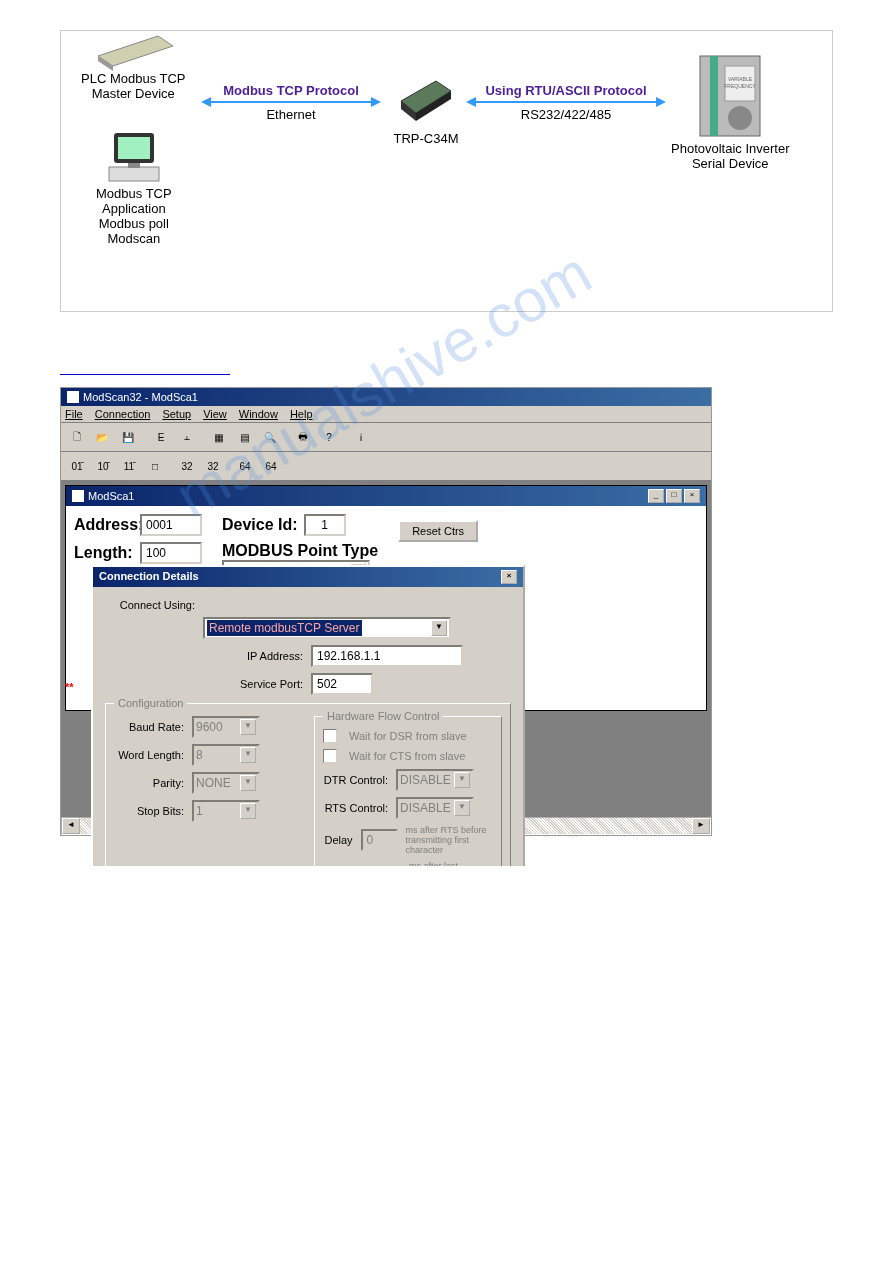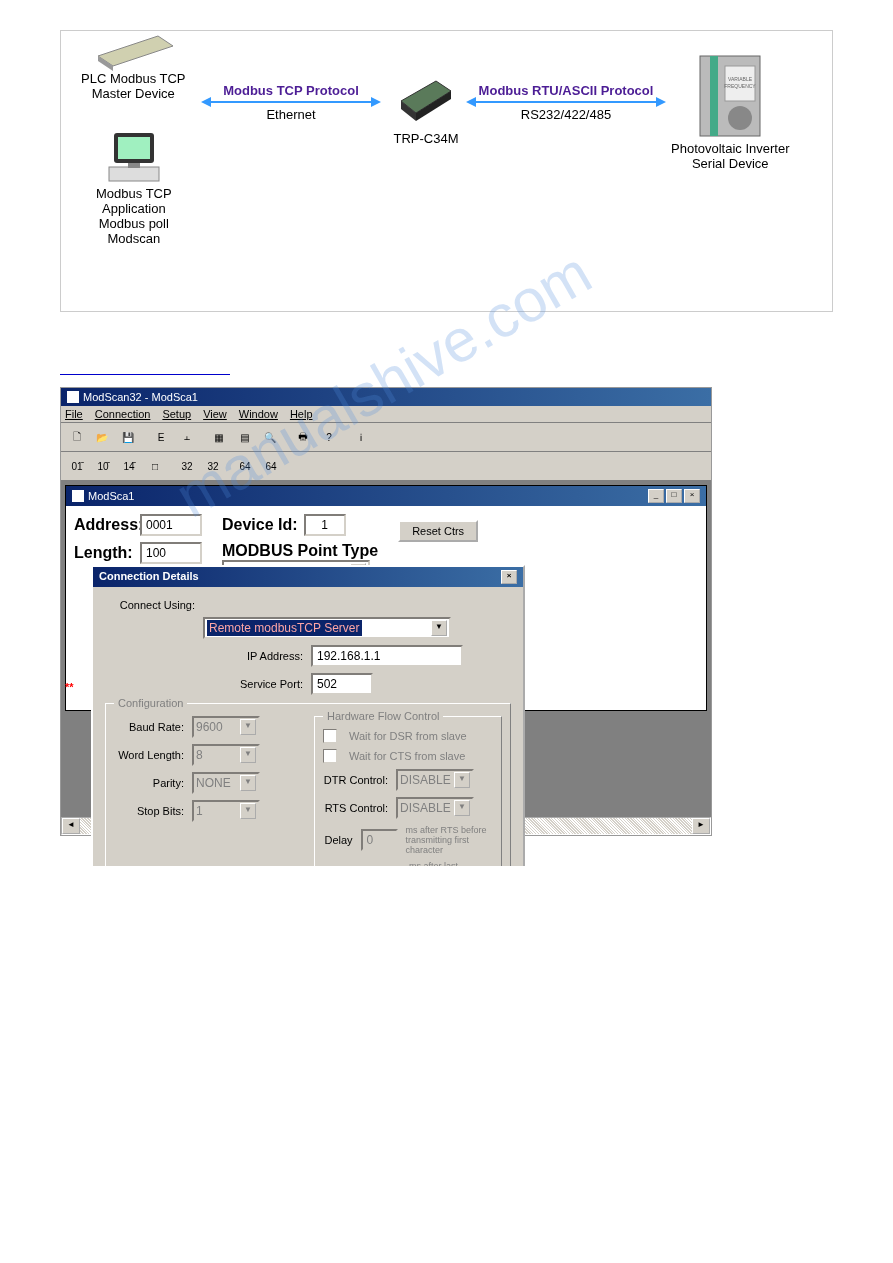--- a/index.html
+++ b/index.html
@@ -91,21 +91,21 @@
  <div class="dbox" style="left:330px;top:40px">
   <svg width="70" height="60">
           <polygon points="10,30 45,10 60,20 25,42" fill="#5a7a5a" stroke="#333"></polygon>
           <polygon points="10,30 25,42 25,50 10,38" fill="#333"></polygon>
           <polygon points="25,42 60,20 60,28 25,50" fill="#222"></polygon>
         </svg>
   <div>TRP-C34M</div>
  </div>
  <div class="arrow" style="left:410px;top:70px;width:190px">
   <div class="arrow-line arrow-left arrow-right" style="width:100%">
-   <div class="arrow-lbl top">Modbus RTU/ASCII Protocol</div>
+   <div class="arrow-lbl top">Using RTU/ASCII Protocol</div>
    <div class="arrow-lbl bot">RS232/422/485</div>
   </div>
  </div>
  <div class="dbox" style="left:610px;top:20px">
   <svg width="70" height="90">
           <rect x="5" y="5" width="60" height="80" fill="#bbb" stroke="#666"></rect>
           <rect x="15" y="5" width="8" height="80" fill="#4a8"></rect>
           <rect x="30" y="15" width="30" height="35" fill="#eee" stroke="#999"></rect>
           <text x="45" y="30" font-size="5" text-anchor="middle" fill="#666">VARIABLE</text>
           <text x="45" y="37" font-size="5" text-anchor="middle" fill="#666">FREQUENCY</text>
@@ -144,21 +144,21 @@
   <div class="tbtn">🔍</div>
   <div class="tsep"></div>
   <div class="tbtn">🖶</div>
   <div class="tbtn">?</div>
   <div class="tsep"></div>
   <div class="tbtn">ℹ</div>
  </div>
  <div class="toolbar">
   <div class="tbtn">01̄</div>
   <div class="tbtn">10̄</div>
-  <div class="tbtn">14̄</div>
+  <div class="tbtn">11̄</div>
   <div class="tbtn">□</div>
   <div class="tsep"></div>
   <div class="tbtn">32</div>
   <div class="tbtn">32</div>
   <div class="tsep"></div>
   <div class="tbtn">64</div>
   <div class="tbtn">64</div>
  </div>
  <div class="client">
   <div class="subwin">

